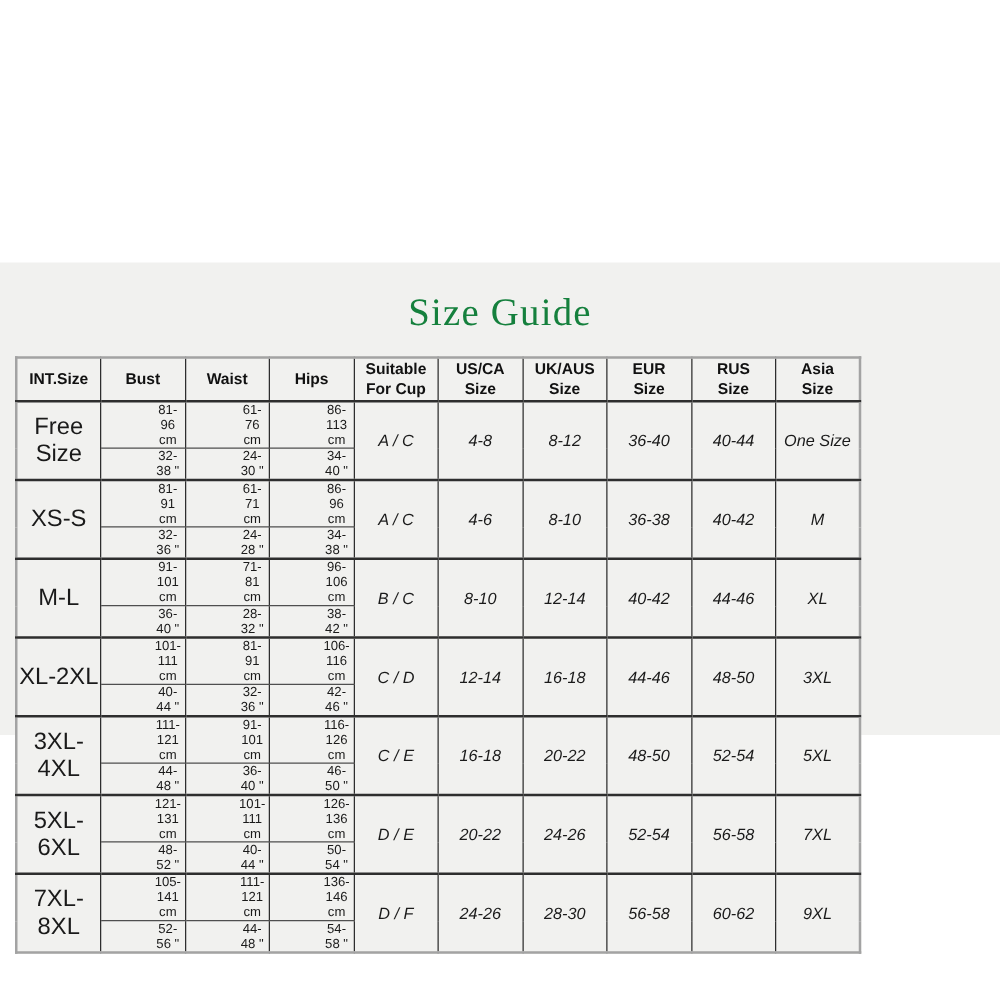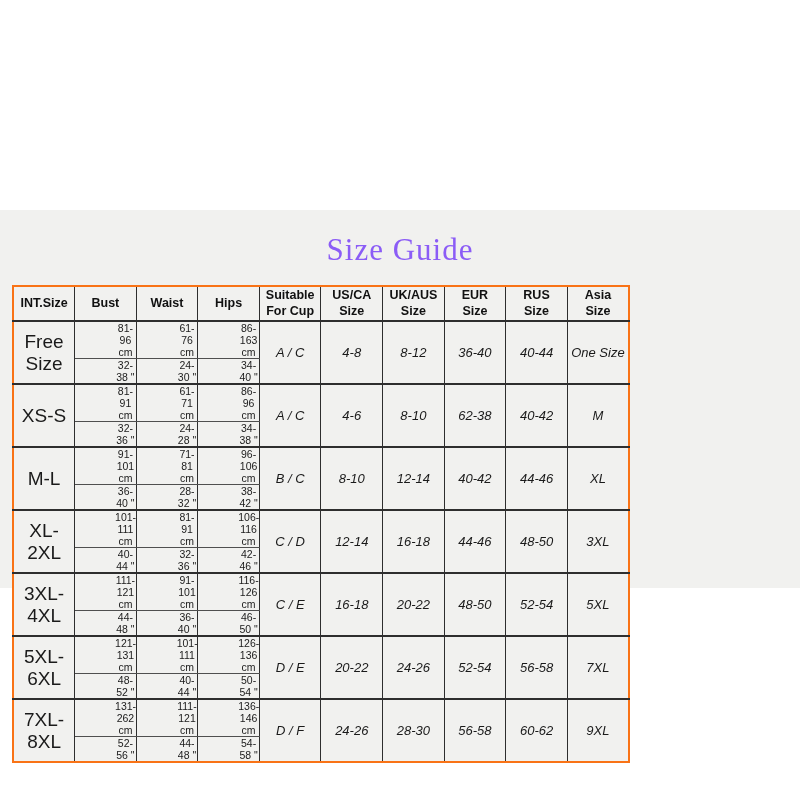--- a/index.html
+++ b/index.html
@@ -20,29 +20,29 @@
   .title {
     position: absolute;
     top: 22px; left: 0;
     width: 100%;
     margin: 0;
     text-align: center;
     font-family: "Liberation Serif", serif;
     font-weight: 400;
     font-size: 31px;
     letter-spacing: 1px;
-    color: #8b5cf6;
+    color: #15803d;
   }
   table.size-table {
     position: absolute;
     left: 12px; top: 75px;
-    width: 618px;
+    width: 677px;
     border-collapse: collapse;
     table-layout: fixed;
-    border: 2px solid #f97316;
+    border: 2px solid #a3a3a3;
     background: #f1f1ef;
   }
   th, td {
     border: 1px solid #2e2e2e;
     padding: 0;
     text-align: center;
     vertical-align: middle;
     overflow: hidden;
     color: #1a1a1a;
   }
@@ -100,42 +100,42 @@
 Size</th>
           <th>Asia
 Size</th>
         </tr>
       </thead>
       <tbody>
           <tr class="row-top">
             <td class="label" rowspan="2">Free Size</td>
             <td class="measure m-top">81-96 cm</td>
             <td class="measure m-top">61-76 cm</td>
-            <td class="measure m-top">86-163 cm</td>
+            <td class="measure m-top">86-113 cm</td>
             <td class="value" rowspan="2">A / C</td>
             <td class="value" rowspan="2">4-8</td>
             <td class="value" rowspan="2">8-12</td>
             <td class="value" rowspan="2">36-40</td>
             <td class="value" rowspan="2">40-44</td>
             <td class="value" rowspan="2">One Size</td>
           </tr>
           <tr>
             <td class="measure m-bot">32-38 "</td>
             <td class="measure m-bot">24-30 "</td>
             <td class="measure m-bot">34-40 "</td>
           </tr>
           <tr class="row-top">
             <td class="label" rowspan="2">XS-S</td>
             <td class="measure m-top">81-91 cm</td>
             <td class="measure m-top">61-71 cm</td>
             <td class="measure m-top">86-96 cm</td>
             <td class="value" rowspan="2">A / C</td>
             <td class="value" rowspan="2">4-6</td>
             <td class="value" rowspan="2">8-10</td>
-            <td class="value" rowspan="2">62-38</td>
+            <td class="value" rowspan="2">36-38</td>
             <td class="value" rowspan="2">40-42</td>
             <td class="value" rowspan="2">M</td>
           </tr>
           <tr>
             <td class="measure m-bot">32-36 "</td>
             <td class="measure m-bot">24-28 "</td>
             <td class="measure m-bot">34-38 "</td>
           </tr>
           <tr class="row-top">
             <td class="label" rowspan="2">M-L</td>
@@ -200,21 +200,21 @@
             <td class="value" rowspan="2">56-58</td>
             <td class="value" rowspan="2">7XL</td>
           </tr>
           <tr>
             <td class="measure m-bot">48-52 "</td>
             <td class="measure m-bot">40-44 "</td>
             <td class="measure m-bot">50-54 "</td>
           </tr>
           <tr class="row-top">
             <td class="label" rowspan="2">7XL-8XL</td>
-            <td class="measure m-top">131-262 cm</td>
+            <td class="measure m-top">105-141 cm</td>
             <td class="measure m-top">111-121 cm</td>
             <td class="measure m-top">136-146 cm</td>
             <td class="value" rowspan="2">D / F</td>
             <td class="value" rowspan="2">24-26</td>
             <td class="value" rowspan="2">28-30</td>
             <td class="value" rowspan="2">56-58</td>
             <td class="value" rowspan="2">60-62</td>
             <td class="value" rowspan="2">9XL</td>
           </tr>
           <tr>

